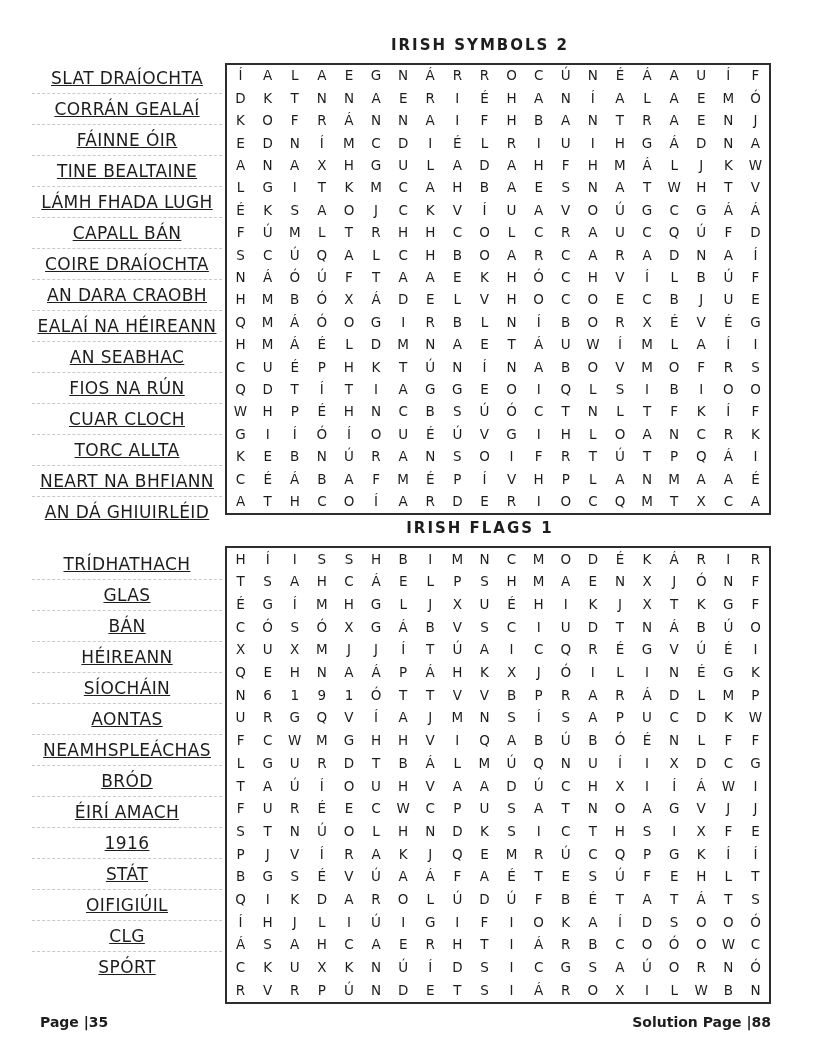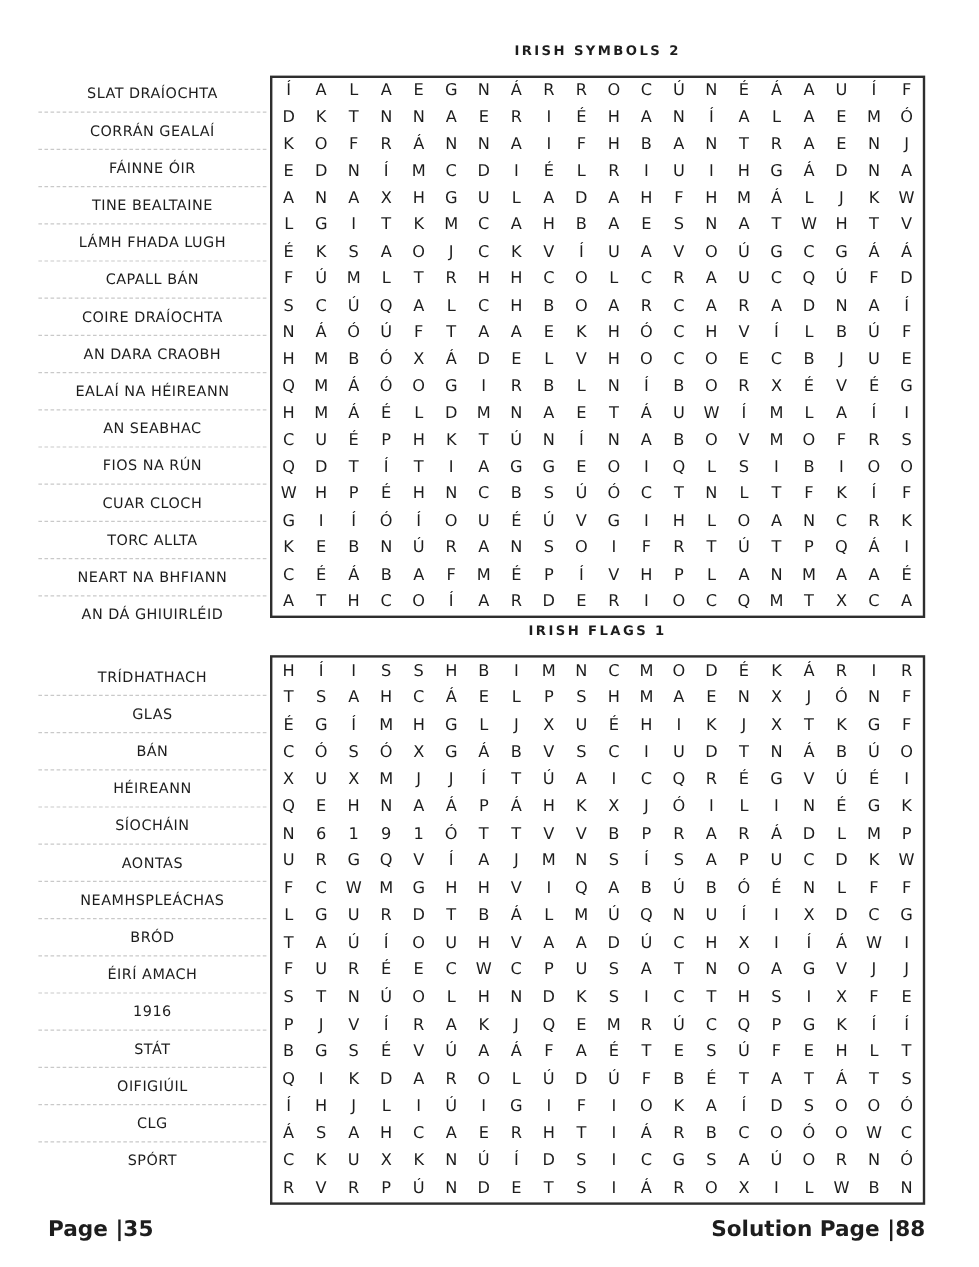--- a/index.html
+++ b/index.html
@@ -12,43 +12,44 @@
   .page{
     position:relative;
     width:816px;height:1056px;
     background:var(--bg);
     font-family:"DejaVu Sans", sans-serif;
     color:var(--text);
     overflow:hidden;
   }
   .puzzle-title{
     position:absolute;
-    left:225px;width:546px;
+    left:207px;width:546px;
     text-align:center;
-    font-size:11px;
+    font-size:15px;
     font-weight:bold;
     letter-spacing:2px;
     color:var(--text);
   }
   .title-1{top:36px;}
   .title-2{top:519px;}
   .word-list{
     position:absolute;
     left:32px;width:190px;
     display:flex;flex-direction:column;
   }
   .list-1{top:63px;}
   .list-2{top:549px;}
   .word-item{
     height:30px;
     display:flex;align-items:center;justify-content:center;
-    font-size:12px;
+    font-size:17px;
     letter-spacing:0.4px;
     white-space:nowrap;
     color:var(--text);
+    text-decoration:underline;
   }
   .word-item + .word-item{border-top:1px dashed var(--sep);}
   .grid{
     position:absolute;
     left:225px;width:546px;
     border:2px solid var(--border);
     box-sizing:border-box;
     display:grid;
     grid-template-columns:repeat(20,1fr);
     grid-template-rows:repeat(20,1fr);
@@ -59,21 +60,21 @@
   .cell{
     display:flex;align-items:center;justify-content:center;
     font-size:13.5px;
     line-height:1;
     color:var(--text);
   }
   .footer{
     position:absolute;
     top:1014px;left:40px;right:45px;
     display:flex;justify-content:space-between;
-    font-size:18px;
+    font-size:14px;
     font-weight:bold;
     color:var(--text);
   }
 </style>
 </head>
 <body>
 
 <div class="page">
 
   <div class="puzzle-title title-1">IRISH SYMBOLS 2</div>

